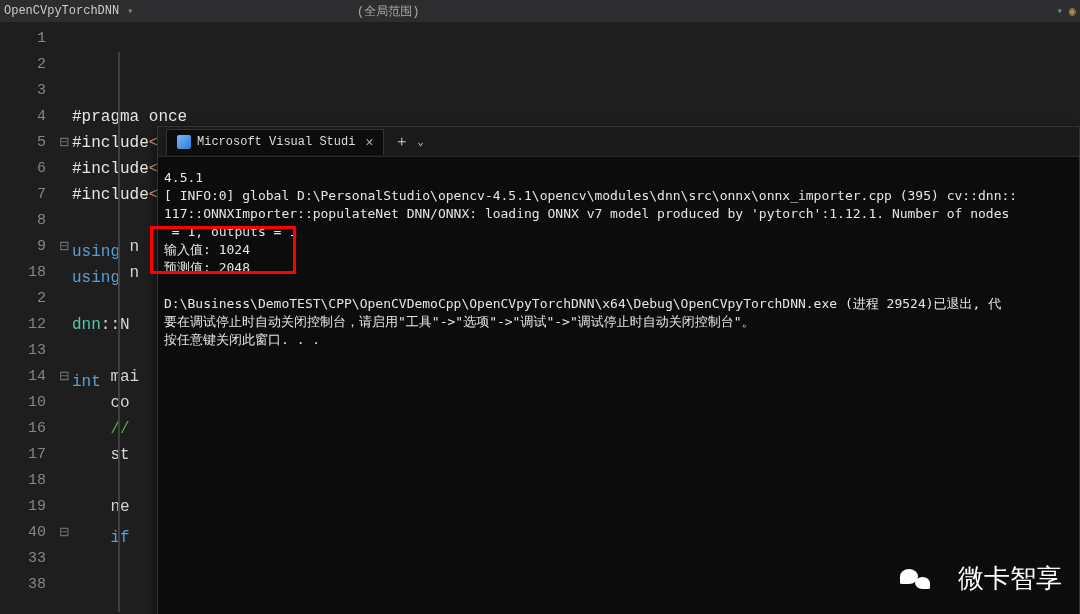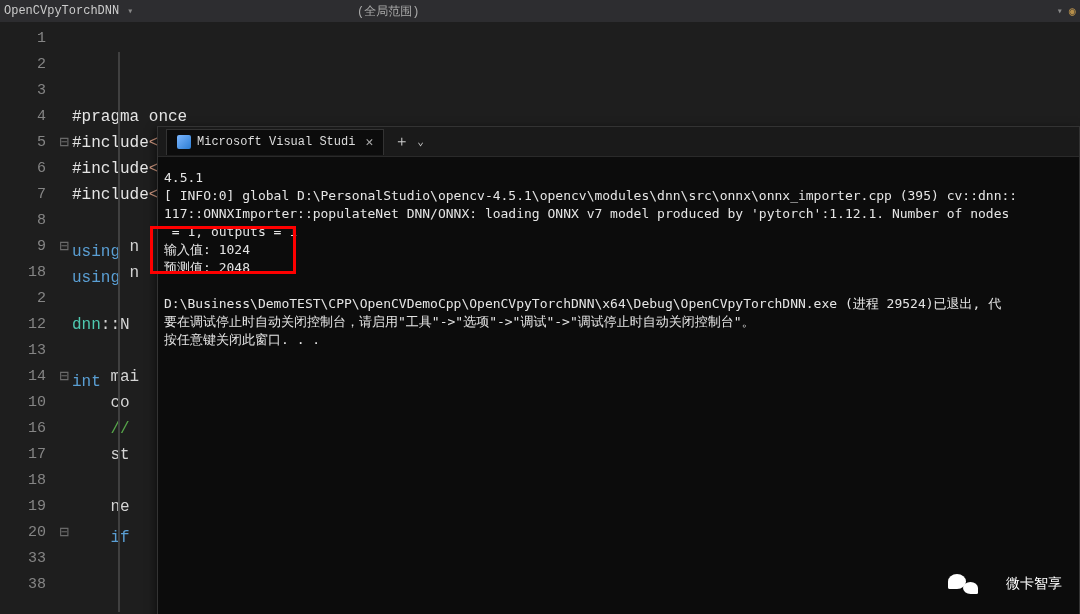--- a/index.html
+++ b/index.html
@@ -124,21 +124,21 @@
       pointer-events: none;
     }
     .watermark {
       position: absolute;
       right: 18px;
       bottom: 18px;
       display: flex;
       align-items: center;
       gap: 28px;
       color: #fff;
-      font-size: 14px;
+      font-size: 26px;
       font-family: "Microsoft YaHei", sans-serif;
     }
     .wechat-icon {
       width: 30px; height: 24px;
       position: relative;
     }
     .wechat-icon::before, .wechat-icon::after {
       content: "";
       position: absolute;
       background: #fff;
@@ -178,21 +178,21 @@
       <span class="lno">18</span>
       <span class="lno">2</span>
       <span class="lno">12</span>
       <span class="lno">13</span>
       <span class="lno">14</span>
       <span class="lno">10</span>
       <span class="lno">16</span>
       <span class="lno">17</span>
       <span class="lno">18</span>
       <span class="lno">19</span>
-      <span class="lno">20</span>
+      <span class="lno">40</span>
       <span class="lno">33</span>
       <span class="lno">38</span>
     </div>
   <div class="code" id="code">
     <div class="collapse-bar"></div>
   <div class="code-line"><span class="fold"></span><span class="dir">#pragma once</span></div><div class="code-line"><span class="fold">⊟</span><span class="dir">#include</span><span class="inc">&lt;iostream&gt;</span></div><div class="code-line"><span class="fold"></span><span class="dir">#include</span><span class="inc">&lt;opencv2/opencv.hpp&gt;</span></div><div class="code-line"><span class="fold"></span><span class="dir">#include</span><span class="inc">&lt;opencv2/dnn/dnn.hpp&gt;</span></div><div class="code-line"><span class="fold"></span></div><div class="code-line"><span class="fold">⊟</span><span class="kw">using </span><span class="txt">n</span></div><div class="code-line"><span class="fold"></span><span class="kw">using </span><span class="txt">n</span></div><div class="code-line"><span class="fold"></span></div><div class="code-line"><span class="fold"></span><span class="ns">dnn</span><span class="txt">::</span><span class="txt">N</span></div><div class="code-line"><span class="fold"></span></div><div class="code-line"><span class="fold">⊟</span><span class="kw">int </span><span class="txt">mai</span></div><div class="code-line"><span class="fold"></span><span class="txt">    co</span></div><div class="code-line"><span class="fold"></span><span class="com">    //</span></div><div class="code-line"><span class="fold"></span><span class="txt">    st</span></div><div class="code-line"><span class="fold"></span></div><div class="code-line"><span class="fold"></span><span class="txt">    ne</span></div><div class="code-line"><span class="fold">⊟</span><span class="kw">    if</span></div><div class="code-line"><span class="fold"></span></div><div class="code-line"><span class="fold"></span></div><div class="code-line"><span class="fold"></span></div></div>
 </div>
 
 <div class="console-window">
   <div class="console-tabbar">

